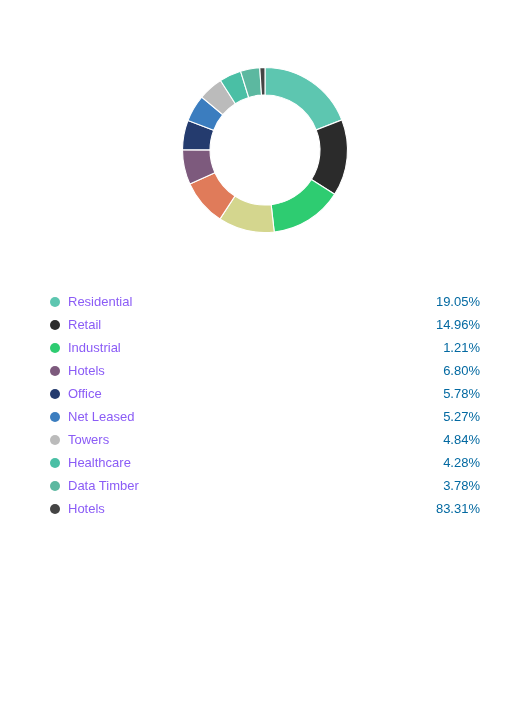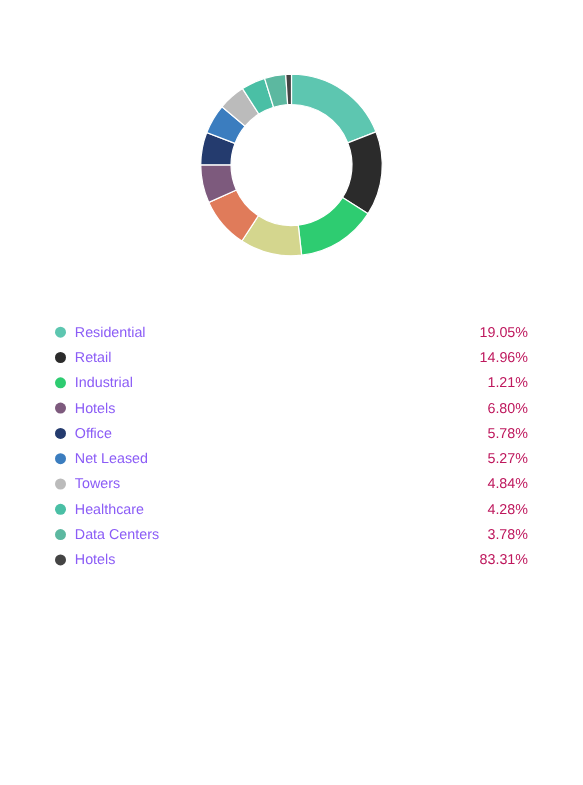--- a/index.html
+++ b/index.html
@@ -45,21 +45,21 @@
     .legend-dot {
       width: 10px;
       height: 10px;
       border-radius: 50%;
       flex-shrink: 0;
     }
     .legend-label {
       color: #8b5cf6;
     }
     .legend-value {
-      color: #be185d;
+      color: #0369a1;
     }
   </style>
 </head>
 <body>
 
 <div class="date-label"></div>
 
 <div class="chart-container">
   <svg class="donut-svg" viewBox="0 0 200 200" id="donut-svg">
 
@@ -132,21 +132,21 @@
     <li class="legend-item">
     <div class="legend-left">
       <div class="legend-dot" style="background:#4ABFA5"></div>
       <span class="legend-label">Healthcare</span>
     </div>
     <span class="legend-value">4.28%</span>
   </li>
     <li class="legend-item">
     <div class="legend-left">
       <div class="legend-dot" style="background:#5CB8A0"></div>
-      <span class="legend-label">Data Centers</span>
+      <span class="legend-label">Data Timber</span>
     </div>
     <span class="legend-value">3.78%</span>
   </li>
     <li class="legend-item">
     <div class="legend-left">
       <div class="legend-dot" style="background:#444444"></div>
       <span class="legend-label">Hotels</span>
     </div>
     <span class="legend-value">83.31%</span>
   </li>

